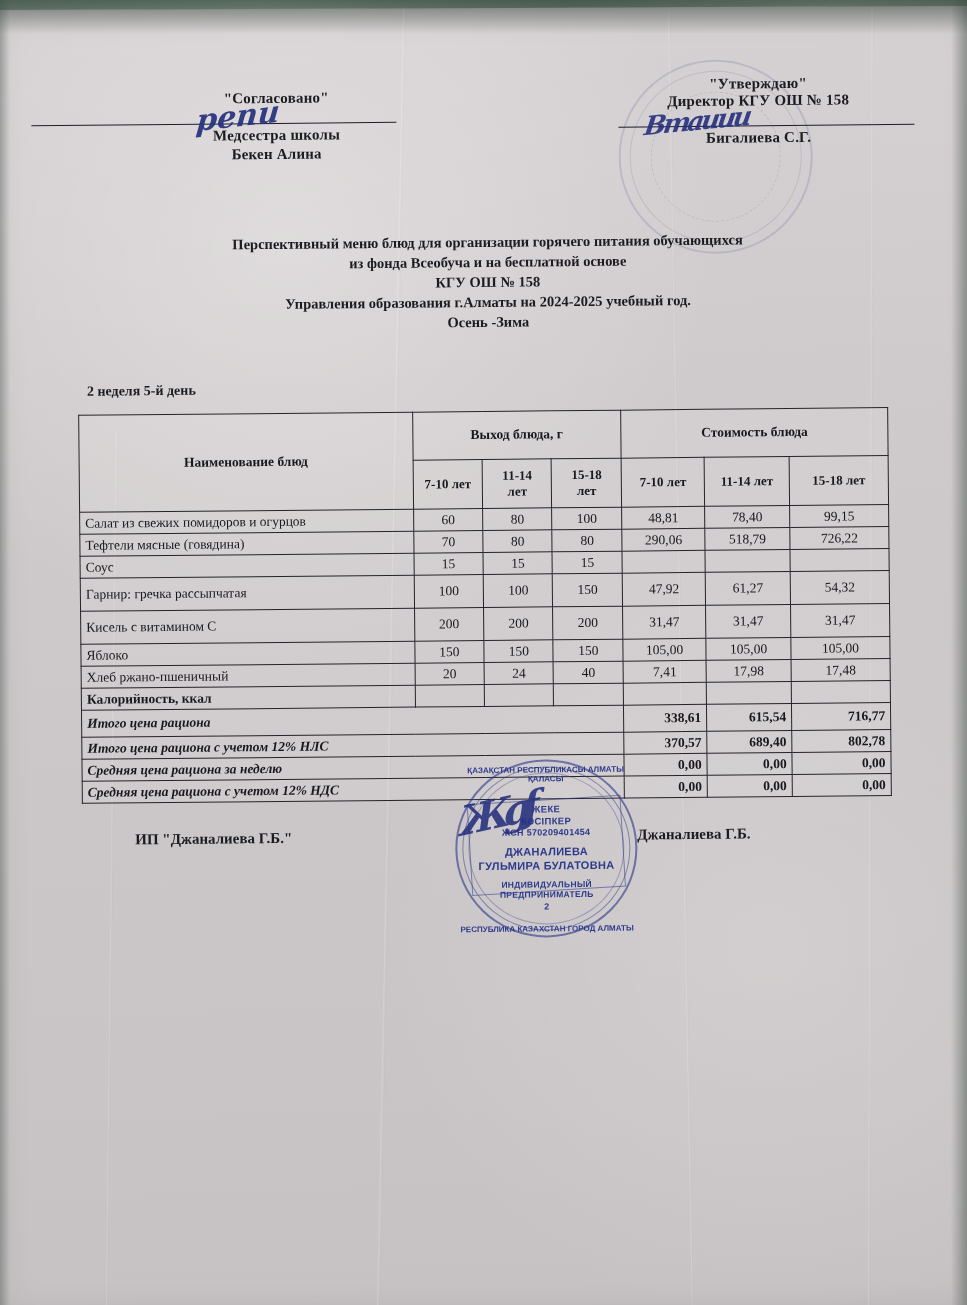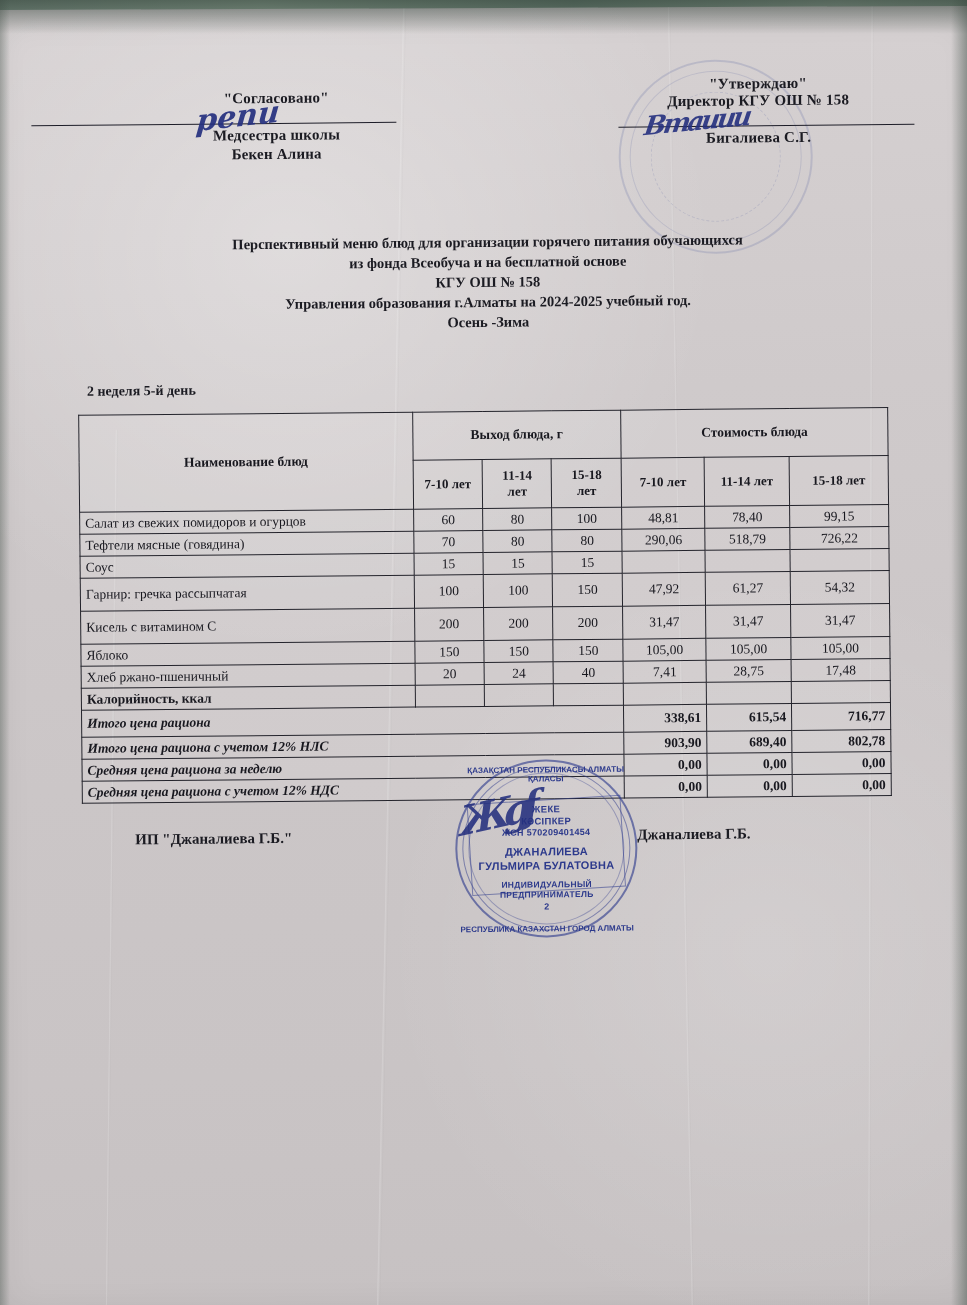--- a/index.html
+++ b/index.html
@@ -244,41 +244,41 @@
         <td class="num">105,00</td>
         <td class="num">105,00</td>
         <td class="num">105,00</td>
       </tr>
       <tr class="r-short">
         <td class="nmcol">Хлеб ржано-пшеничный</td>
         <td class="num">20</td>
         <td class="num">24</td>
         <td class="num">40</td>
         <td class="num">7,41</td>
-        <td class="num">28,75</td>
+        <td class="num">17,98</td>
         <td class="num">17,48</td>
       </tr>
       <tr class="r-short kcal">
         <td class="nmcol">Калорийность, ккал</td>
         <td class="num"></td>
         <td class="num"></td>
         <td class="num"></td>
         <td class="num"></td>
         <td class="num"></td>
         <td class="num"></td>
       </tr>
       <tr class="r-mid sumrow">
         <td colspan="4" class="nmcol">Итого цена рациона</td>
         <td class="val">338,61</td>
         <td class="val">615,54</td>
         <td class="val">716,77</td>
       </tr>
       <tr class="r-short sumrow">
         <td colspan="4" class="nmcol">Итого цена рациона с учетом 12% НЛС</td>
-        <td class="val">903,90</td>
+        <td class="val">370,57</td>
         <td class="val">689,40</td>
         <td class="val">802,78</td>
       </tr>
       <tr class="r-short sumrow">
         <td colspan="4" class="nmcol">Средняя цена рациона за неделю</td>
         <td class="val">0,00</td>
         <td class="val">0,00</td>
         <td class="val">0,00</td>
       </tr>
       <tr class="r-short sumrow">

